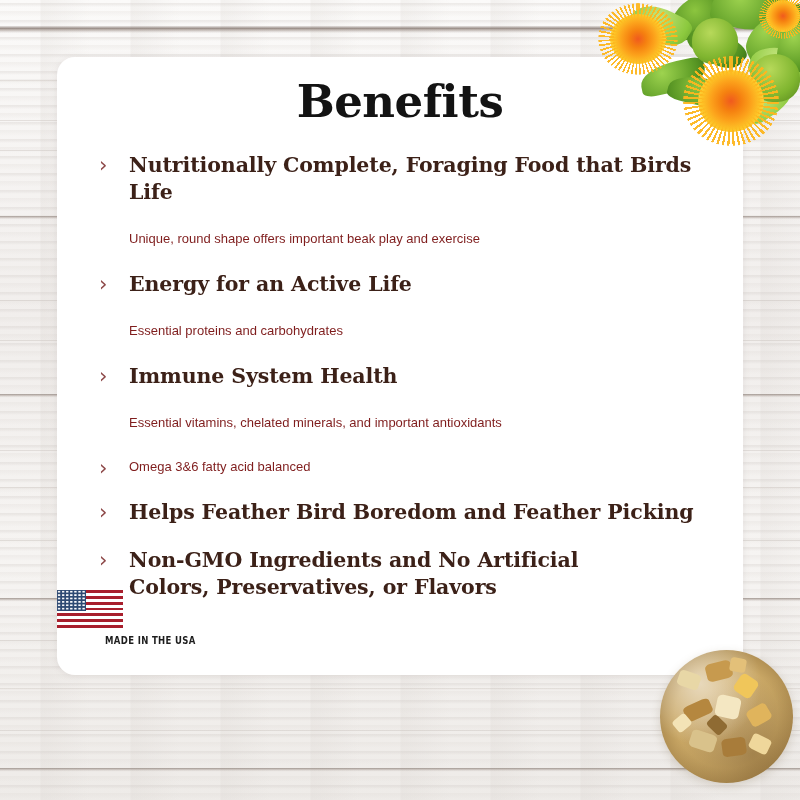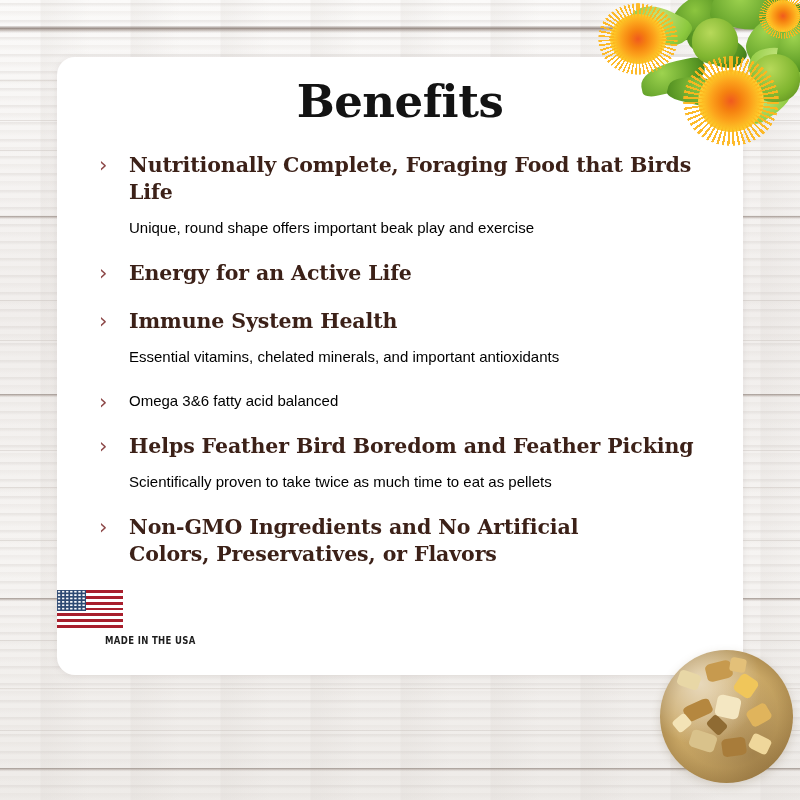--- a/index.html
+++ b/index.html
@@ -119,24 +119,24 @@
   .b-head {
     font-family: "DejaVu Serif", "Liberation Serif", serif;
     font-weight: bold;
     font-size: 20.5px;
     line-height: 27px;
     color: #3c2118;
     letter-spacing: -0.1px;
   }
   .b-sub {
     font-family: "Liberation Sans", sans-serif;
-    font-size: 15px;
+    font-size: 13px;
     line-height: 23px;
-    color: #000000;
-    margin-top: 10px;
+    color: #7f1d1d;
+    margin-top: 21px;
   }
   .b-sub:empty { display: none; }
 
   
   .usa {
     position: absolute;
     left: 0; right: 0;
     bottom: 28px;
     display: flex;
     flex-direction: column;
@@ -269,37 +269,37 @@
 
       <div class="benefit">
         <span class="chev">›</span>
         <div class="b-head">Nutritionally Complete, Foraging Food that Birds Life</div>
         <div class="b-sub">Unique, round shape offers important beak play and exercise</div>
       </div>
 
       <div class="benefit">
         <span class="chev">›</span>
         <div class="b-head">Energy for an Active Life</div>
+        <div class="b-sub">Essential proteins and carbohydrates</div>
       </div>
 
       <div class="benefit">
         <span class="chev">›</span>
         <div class="b-head">Immune System Health</div>
         <div class="b-sub">Essential vitamins, chelated minerals, and important antioxidants</div>
       </div>
 
       <div class="benefit">
         <span class="chev">›</span>
         <div class="b-sub">Omega 3&amp;6 fatty acid balanced</div>
       </div>
 
       <div class="benefit">
         <span class="chev">›</span>
         <div class="b-head">Helps Feather Bird Boredom and Feather Picking</div>
-        <div class="b-sub">Scientifically proven to take twice as much time to eat as pellets</div>
       </div>
 
       <div class="benefit">
         <span class="chev">›</span>
         <div class="b-head" style="max-width:500px">Non-GMO Ingredients and No Artificial Colors, Preservatives, or Flavors</div>
 
       </div>
 
     </div>
 

